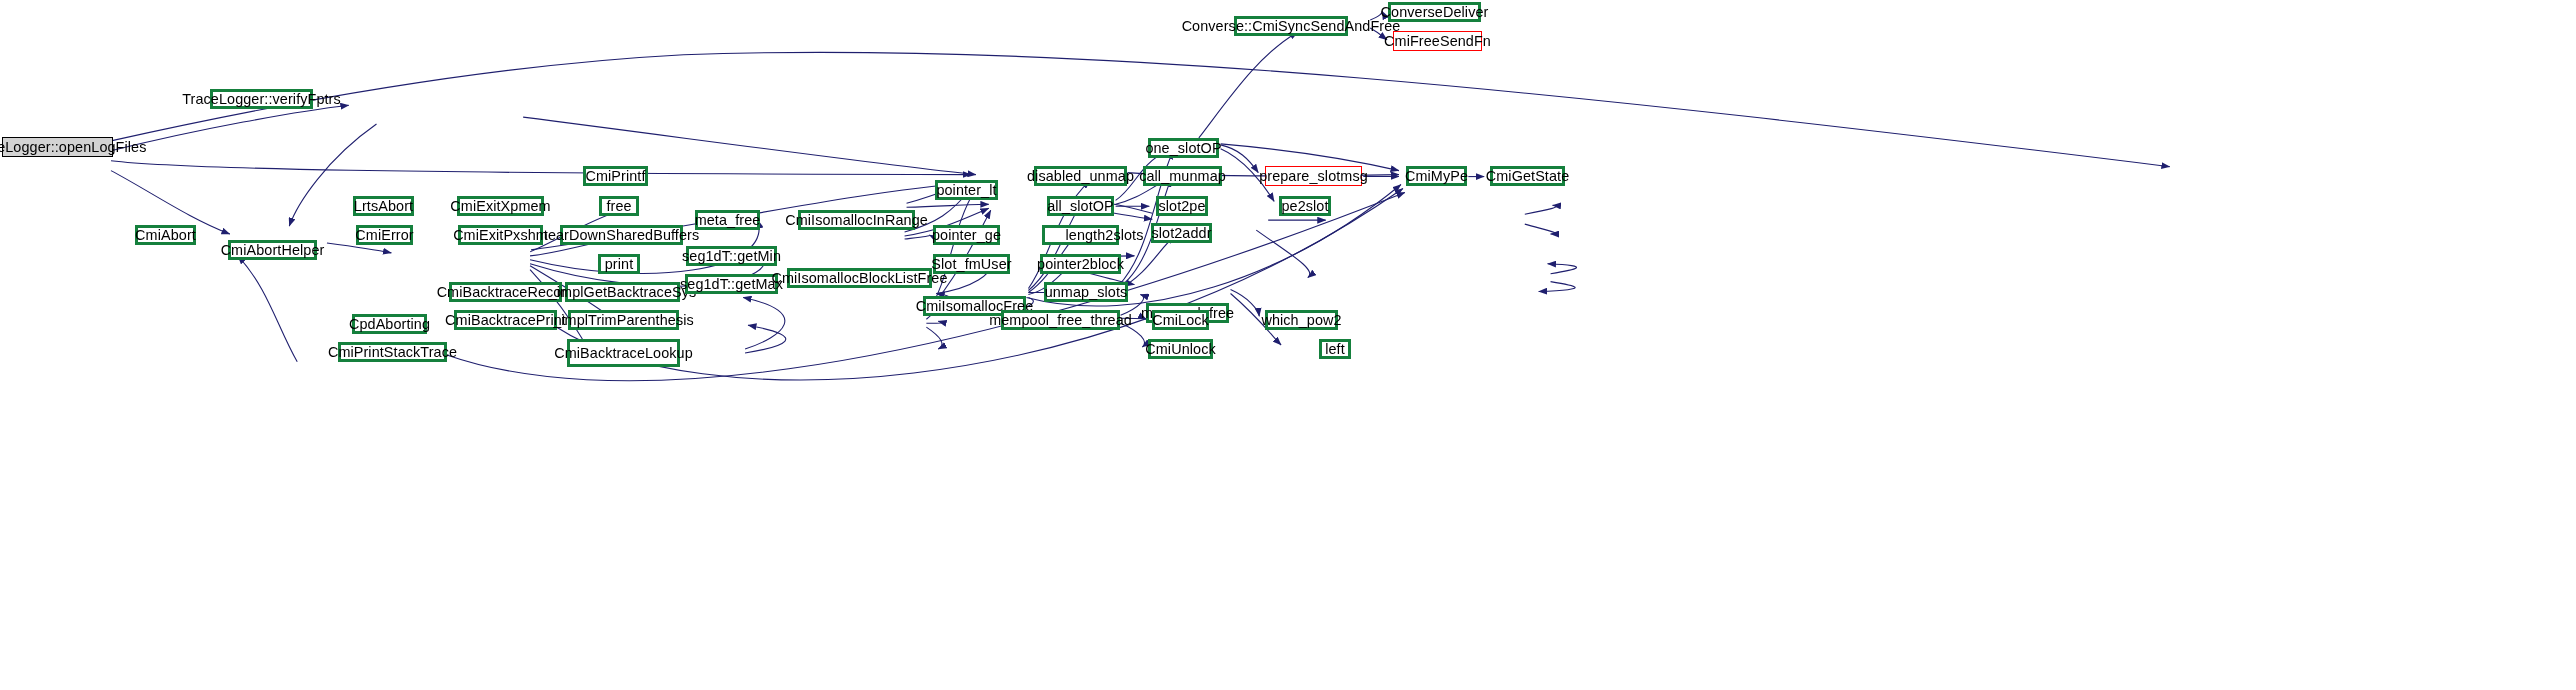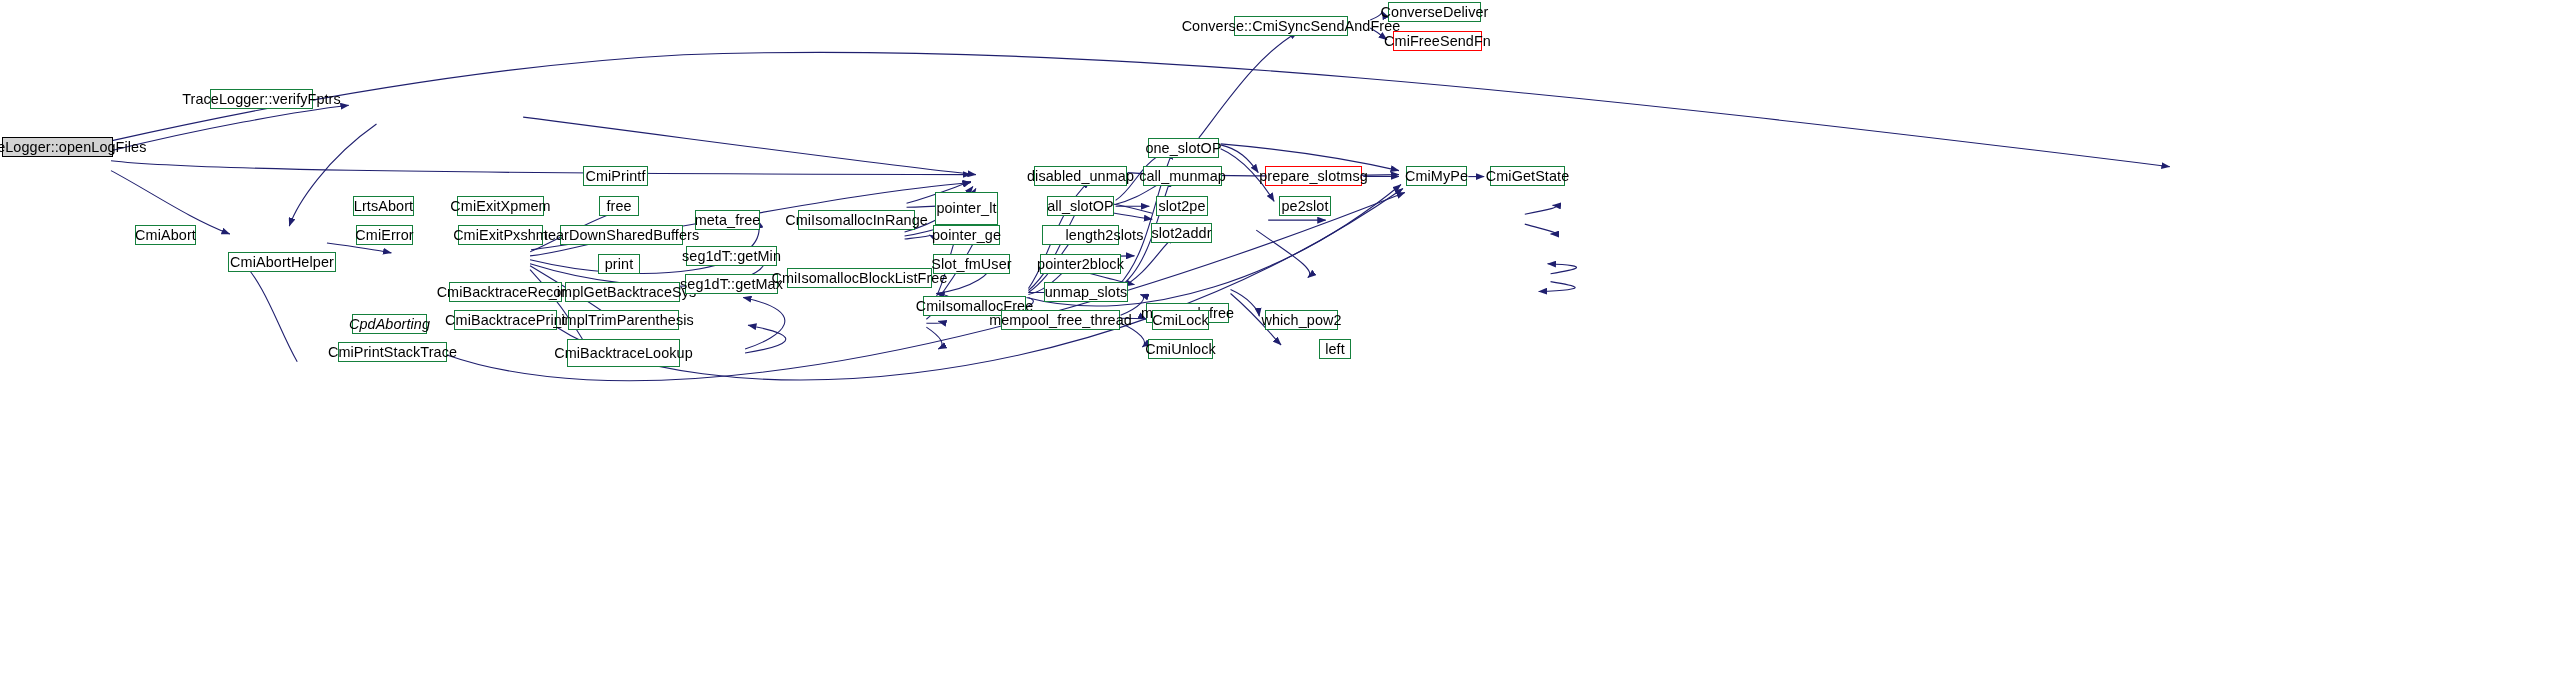--- a/index.html
+++ b/index.html
@@ -16,21 +16,21 @@
     position:absolute;
     left:0; top:0;
     width:2576px;
     height:691px;
     pointer-events:none;
   }
   .node{
     position:absolute;
     box-sizing:border-box;
     background:#ffffff;
-    border:1px solid #15803d;
+    border:3px solid #15803d;
     color:#000000;
     font-size:14.4px;
     line-height:1;
     display:flex;
     align-items:center;
     justify-content:center;
     white-space:nowrap;
     letter-spacing:0.1px;
     z-index:5;
   }
@@ -146,27 +146,27 @@
       <path d="M451,358 C 600,410 900,398 1418,194"></path>
     </g>
   </svg>
 
   <div class="node root" style="left:2px;top:137px;width:111px;height:20px;">TraceLogger::openLogFiles</div>
 
   <div class="node" style="left:210px;top:89px;width:103px;height:20px;">TraceLogger::verifyFptrs</div>
 
   <div class="node" style="left:135px;top:225px;width:61px;height:20px;">CmiAbort</div>
 
-  <div class="node" style="left:228px;top:252px;width:108px;height:20px;">CmiAbortHelper</div>
+  <div class="node" style="left:228px;top:240px;width:89px;height:20px;">CmiAbortHelper</div>
 
   <div class="node" style="left:353px;top:196px;width:61px;height:20px;">LrtsAbort</div>
 
   <div class="node" style="left:356px;top:225px;width:57px;height:20px;">CmiError</div>
 
-  <div class="node" style="left:352px;top:314px;width:75px;height:20px;font-style:italic;">CpdAborting</div>
+  <div class="node" style="left:352px;top:314px;width:75px;height:20px;">CpdAborting</div>
 
   <div class="node" style="left:338px;top:342px;width:109px;height:20px;">CmiPrintStackTrace</div>
 
   <div class="node" style="left:457px;top:196px;width:87px;height:20px;">CmiExitXpmem</div>
 
   <div class="node" style="left:458px;top:225px;width:85px;height:20px;">CmiExitPxshm</div>
 
   <div class="node" style="left:449px;top:282px;width:113px;height:20px;">CmiBacktraceRecord</div>
 
   <div class="node" style="left:454px;top:310px;width:103px;height:20px;">CmiBacktracePrint</div>
@@ -188,21 +188,21 @@
   <div class="node" style="left:695px;top:210px;width:65px;height:20px;">meta_free</div>
 
   <div class="node" style="left:686px;top:246px;width:91px;height:20px;">seg1dT::getMin</div>
 
   <div class="node" style="left:685px;top:274px;width:93px;height:20px;">seg1dT::getMax</div>
 
   <div class="node" style="left:798px;top:210px;width:117px;height:20px;">CmiIsomallocInRange</div>
 
   <div class="node" style="left:787px;top:268px;width:145px;height:20px;">CmiIsomallocBlockListFree</div>
 
-  <div class="node" style="left:935px;top:192px;width:63px;height:33px;">pointer_lt</div>
+  <div class="node" style="left:935px;top:180px;width:63px;height:20px;">pointer_lt</div>
 
   <div class="node" style="left:933px;top:225px;width:67px;height:20px;">pointer_ge</div>
 
   <div class="node" style="left:933px;top:254px;width:77px;height:20px;">Slot_fmUser</div>
 
   <div class="node" style="left:923px;top:296px;width:103px;height:20px;">CmiIsomallocFree</div>
 
   <div class="node" style="left:1001px;top:310px;width:119px;height:20px;">mempool_free_thread</div>
 
   <div class="node" style="left:1034px;top:166px;width:93px;height:20px;">disabled_unmap</div>

